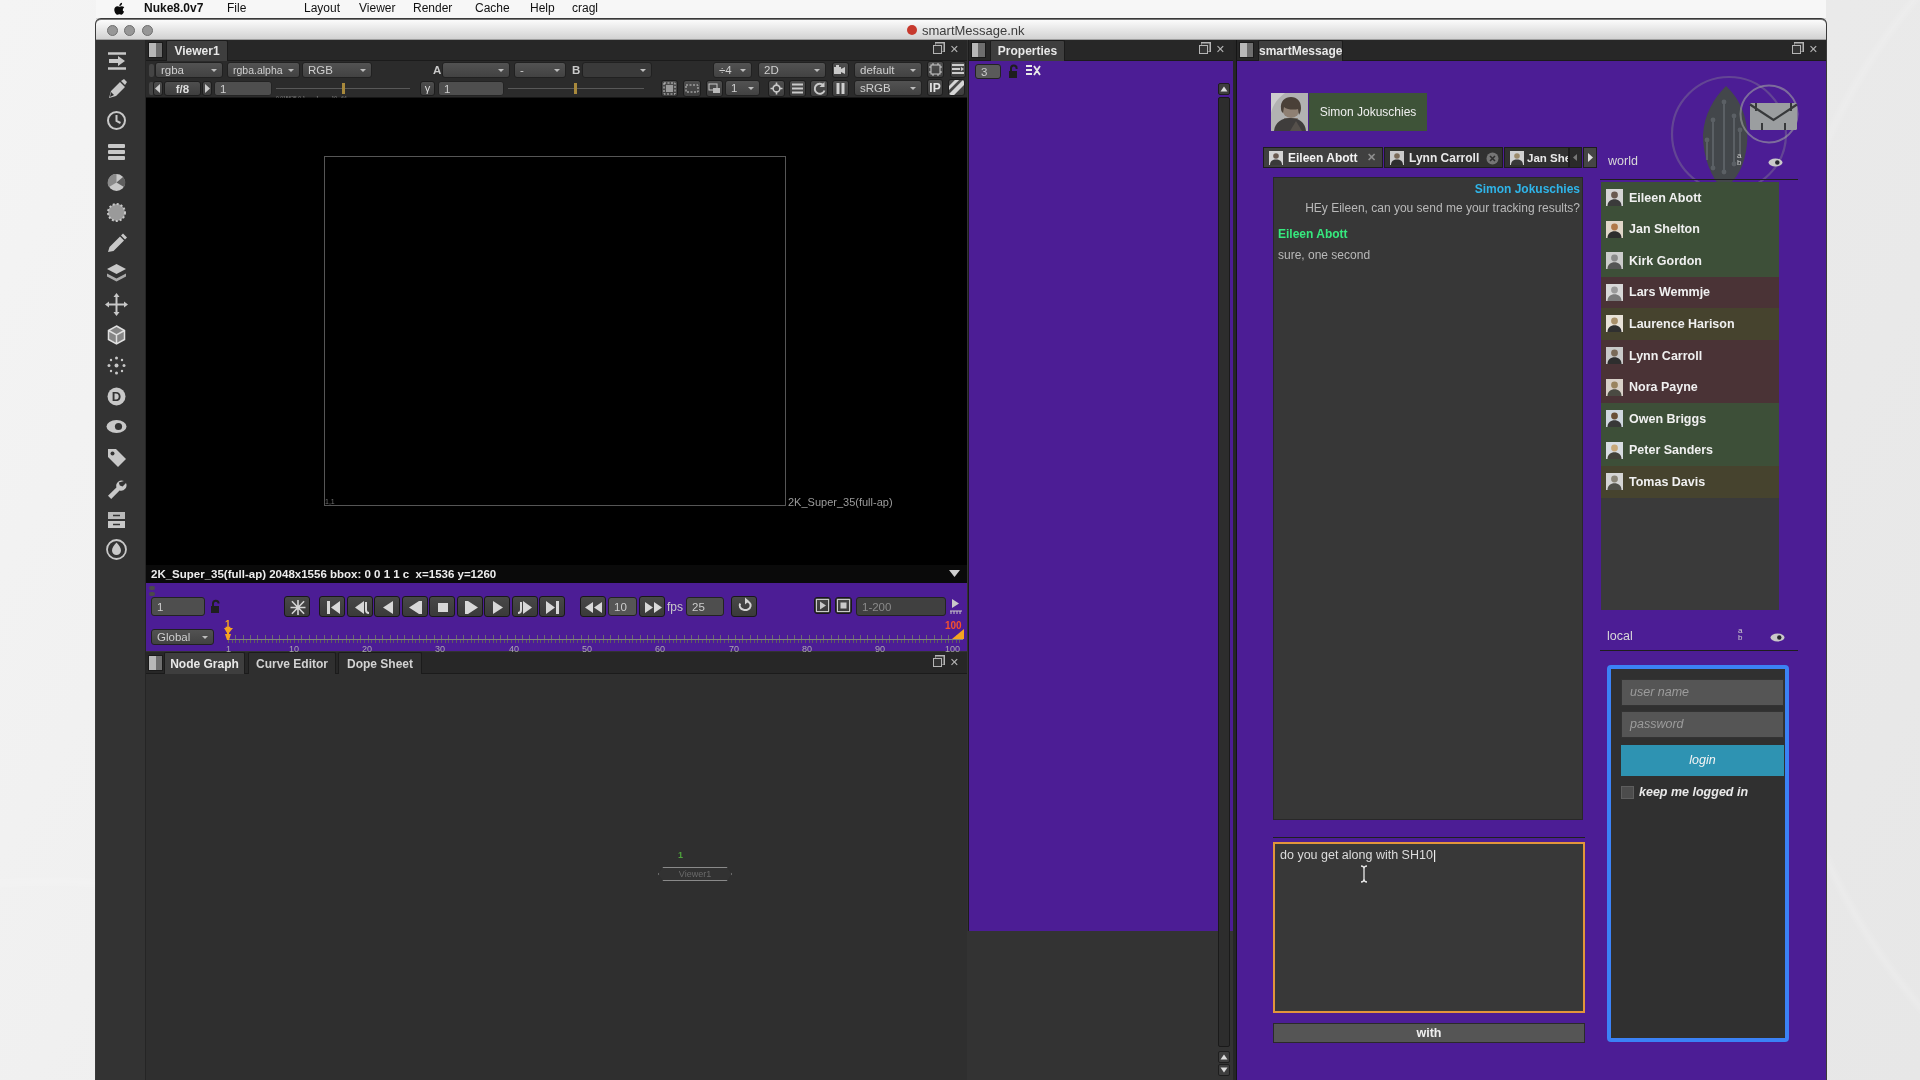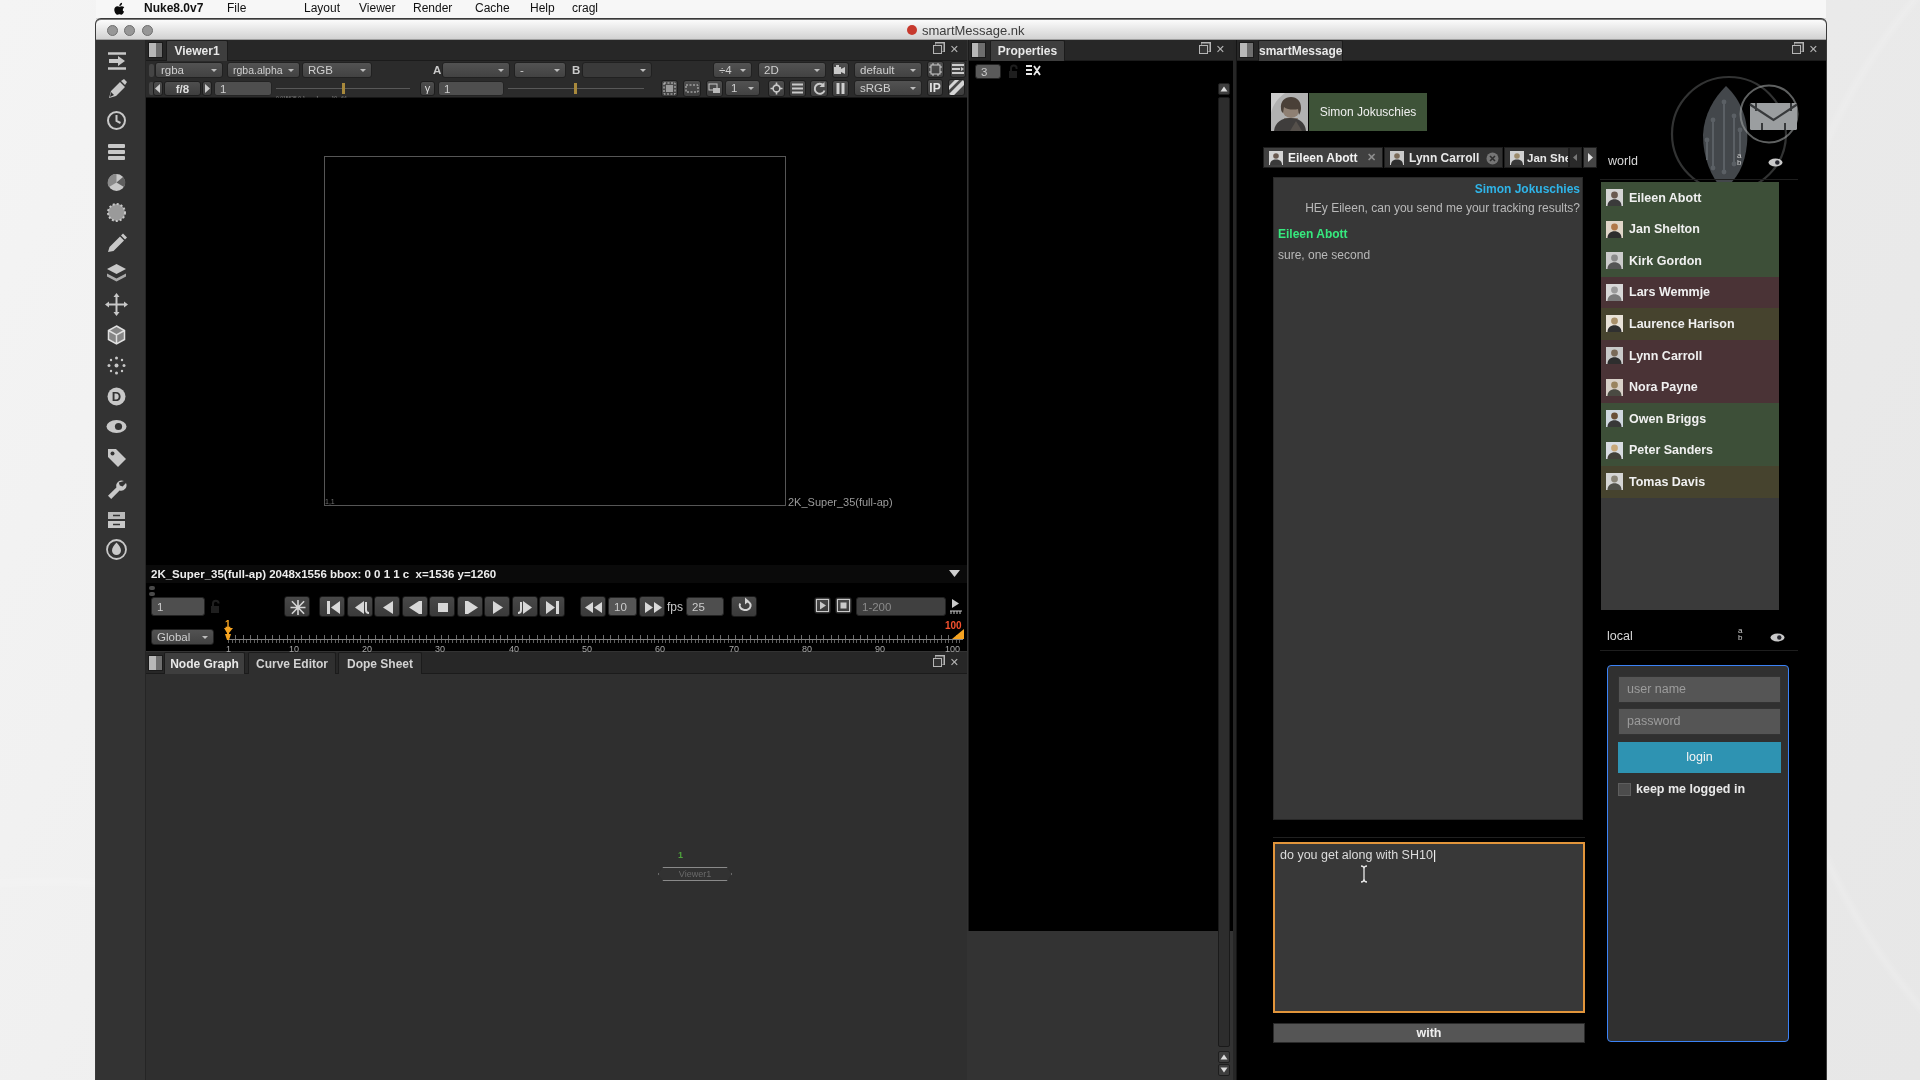--- a/index.html
+++ b/index.html
@@ -10,21 +10,21 @@
 
 #menubar{position:absolute;left:96px;top:0;width:1730px;height:19px;background:#f7f7f7;border-bottom:1px solid #d8d8d8;color:#111;font-size:12px;}
 #menubar span{position:absolute;top:1px;}
 
 #window{position:absolute;left:96px;top:19px;width:1730px;height:1061px;background:#333;box-shadow:0 0 0 1px #3a3a3a;border-radius:5px 5px 0 0;}
 #titlebar{position:absolute;left:0;top:0;width:1730px;height:21px;background:linear-gradient(#fbfbfb,#d2d2d2);border-bottom:1px solid #9e9e9e;border-top:1px solid #777;border-radius:5px 5px 0 0;}
 .tl{position:absolute;top:4.5px;width:11px;height:11px;border-radius:50%;background:#979797;border:1px solid #6f6f6f;}
 #wtitle{position:absolute;top:3px;left:826px;font-size:13px;color:#3c3c3c;}
 #wdot{position:absolute;top:5px;left:811px;width:10px;height:10px;border-radius:50%;background:#c7392d;}
 
-.panel{position:absolute;background:#000000;}
+.panel{position:absolute;background:#4c1d95;}
 .tabbar{position:absolute;left:0;top:0;right:0;height:21px;background:#272727;border-bottom:1px solid #1b1b1b;}
 .corner{position:absolute;left:2px;top:2px;width:15px;height:16px;background:linear-gradient(90deg,#b9b9b9 50%,#6e6e6e 50%);border:1px solid #1a1a1a;}
 .tab{position:absolute;top:0;height:21px;background:#3e3e3e;color:#e8e8e8;font-size:12px;font-weight:bold;text-align:center;line-height:21px;border:1px solid #1b1b1b;border-bottom:none;border-radius:2px 2px 0 0;}
 .paneicons{position:absolute;top:3px;right:4px;color:#b5b5b5;font-size:11px;letter-spacing:4px;}
 .combo{position:absolute;background:linear-gradient(#525252,#424242);border:1px solid #212121;border-radius:3px;color:#cfcfcf;font-size:11.5px;height:16px;line-height:13px;padding:1px 5px;}
 .combo:after{content:"";position:absolute;right:5px;top:6px;border:3.5px solid transparent;border-top-color:#bdbdbd;}
 .ifield{position:absolute;background:#4e4e4e;border:1px solid #232323;border-radius:3px;color:#ccc;font-size:11.5px;padding:1px 5px;}
 .btn{position:absolute;background:linear-gradient(#4e4e4e,#3e3e3e);border:1px solid #1d1d1d;border-radius:3px;}
 .lbl{position:absolute;color:#c9c9c9;font-size:11.5px;}
 .fico{display:inline-block;width:9px;height:9px;border:1px solid #b5b5b5;position:relative;top:1px;background:#333;box-shadow:2px -2px 0 -0.5px #333,2.5px -2.5px 0 0.5px #b5b5b5;margin-right:8px;}
@@ -682,21 +682,21 @@
         </div>
 </div>
 
     <div class="abs" style="left:370px;top:589px;color:#d8d8d8;font-size:12.5px;">local</div>
     <div class="abs" style="left:501px;top:587px;color:#cfcfcf;font-size:8px;line-height:7px;text-align:center;">a<br>b</div>
     <svg class="abs" style="left:533px;top:593px;" width="15" height="9" viewBox="0 0 15 9">
         <ellipse cx="7.5" cy="4.5" rx="7" ry="4" fill="#c9c9c9"></ellipse>
         <circle cx="9.3" cy="4.5" r="2.2" fill="#26262e"></circle>
       </svg>
     <div class="abs" style="left:363px;top:610px;width:198px;height:1px;background:#1e1e1e;"></div>
-    <div class="abs" style="left:370px;top:625px;width:182px;height:377px;background:#303030;border:1px solid #3b82f6;border-radius:4px;">
+    <div class="abs" style="left:370px;top:625px;width:182px;height:377px;background:#303030;border:4px solid #3b82f6;border-radius:4px;font-style:italic;">
       <div class="abs" style="left:10px;top:10px;width:163px;height:27px;background:#555;border:1px solid #333;color:#9c9c9c;font-size:12.5px;line-height:25px;padding-left:8px;">user name</div>
       <div class="abs" style="left:10px;top:42px;width:163px;height:27px;background:#555;border:1px solid #333;color:#9c9c9c;font-size:12.5px;line-height:25px;padding-left:8px;">password</div>
       <div class="abs" style="left:10px;top:76px;width:163px;height:31px;background:#2e93b2;color:#f4f4f4;font-size:12.5px;line-height:31px;text-align:center;">login</div>
       <div class="abs" style="left:10px;top:117px;width:13px;height:13px;background:#4c4c4c;border:1px solid #5e5e5e;"></div>
       <div class="abs" style="left:28px;top:116px;color:#e9e9e9;font-size:12.5px;font-weight:bold;">keep me logged in</div>
     </div>
 
     <div class="abs" style="left:36px;top:797px;width:312px;height:1px;background:#202020;"></div>
     <div class="abs" style="left:36px;top:802px;width:312px;height:171px;background:#383838;border:2px solid #e2953b;">
       <div class="abs" style="left:5px;top:4px;color:#dcdcdc;font-size:12.5px;">do you get along with SH10<span style="color:#fff;">|</span></div>

